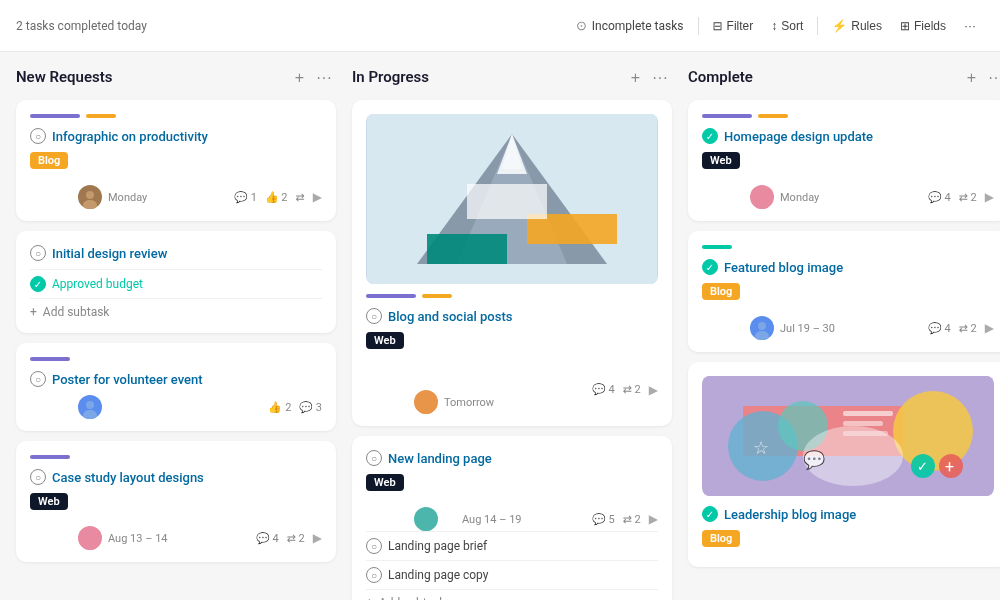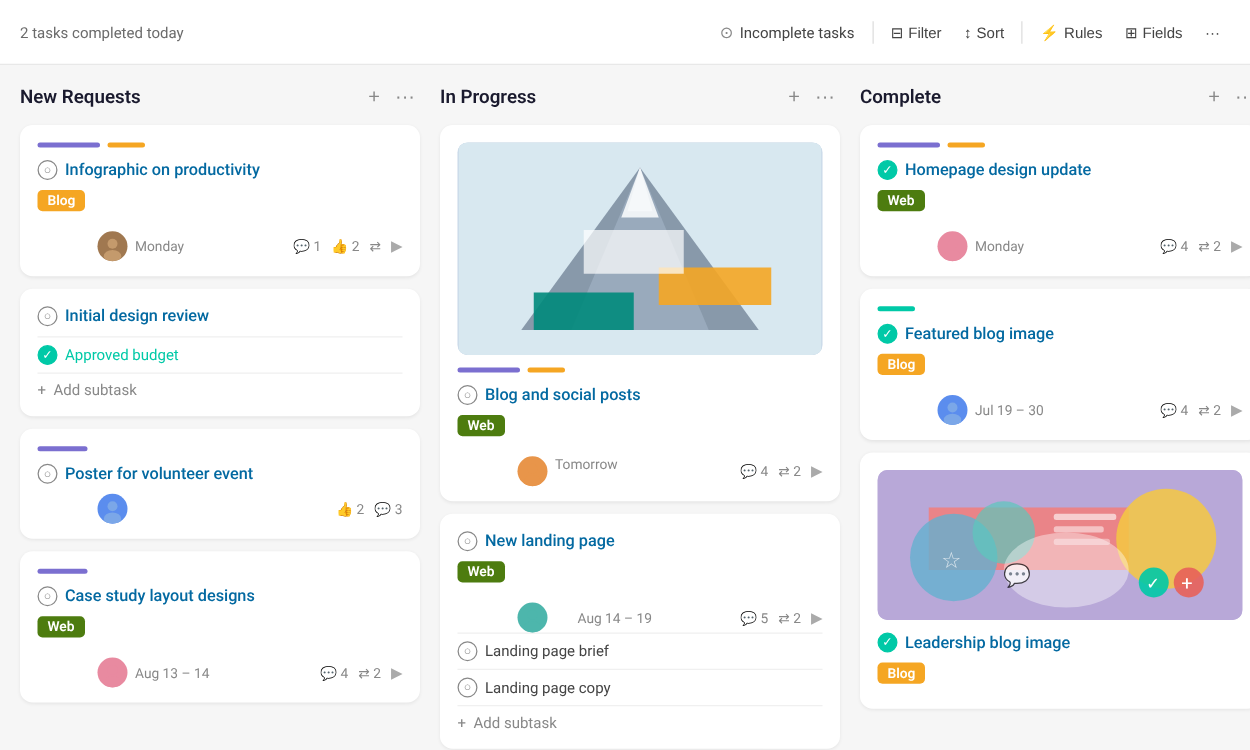--- a/index.html
+++ b/index.html
@@ -144,21 +144,21 @@
 
     .tag {
       display: inline-block;
       padding: 2px 8px;
       border-radius: 4px;
       font-size: 11px;
       font-weight: 600;
       margin-bottom: 8px;
     }
     .tag-blog { background: #f5a623; color: #fff; }
-    .tag-web { background: #4d7c0f; color: #fff; }
+    .tag-web { background: #0f172a; color: #fff; }
 
     .card-footer {
       display: flex;
       align-items: center;
       justify-content: space-between;
       margin-top: 8px;
       padding-left: 48px;
     }
     .avatar {
       width: 24px;
@@ -451,21 +451,21 @@
       <div class="color-bars">
         <div class="bar" style="width:50px;background:#7b6fd0;"></div>
         <div class="bar" style="width:30px;background:#f5a623;"></div>
       </div>
       <div class="task-title-row">
         <span class="checkmark-circle">○</span>
         <span class="task-title">Blog and social posts</span>
       </div>
       <span class="tag tag-web">Web</span>
       <div class="card-footer">
-        <div style="display:flex;gap:6px;">
+        <div style="display:flex;align-items:center;gap:6px;margin-top:25px;">
           <div class="avatar avatar-orange">
             <svg width="24" height="24" viewBox="0 0 24 24">
                 <circle cx="12" cy="10" r="4" fill="#e8954a"></circle>
                 <ellipse cx="12" cy="20" rx="7" ry="5" fill="#e8954a"></ellipse>
               </svg>
           </div>
           <span class="footer-date">Tomorrow</span>
         </div>
         <div class="footer-meta">
           <span class="meta-item">💬 4</span>

